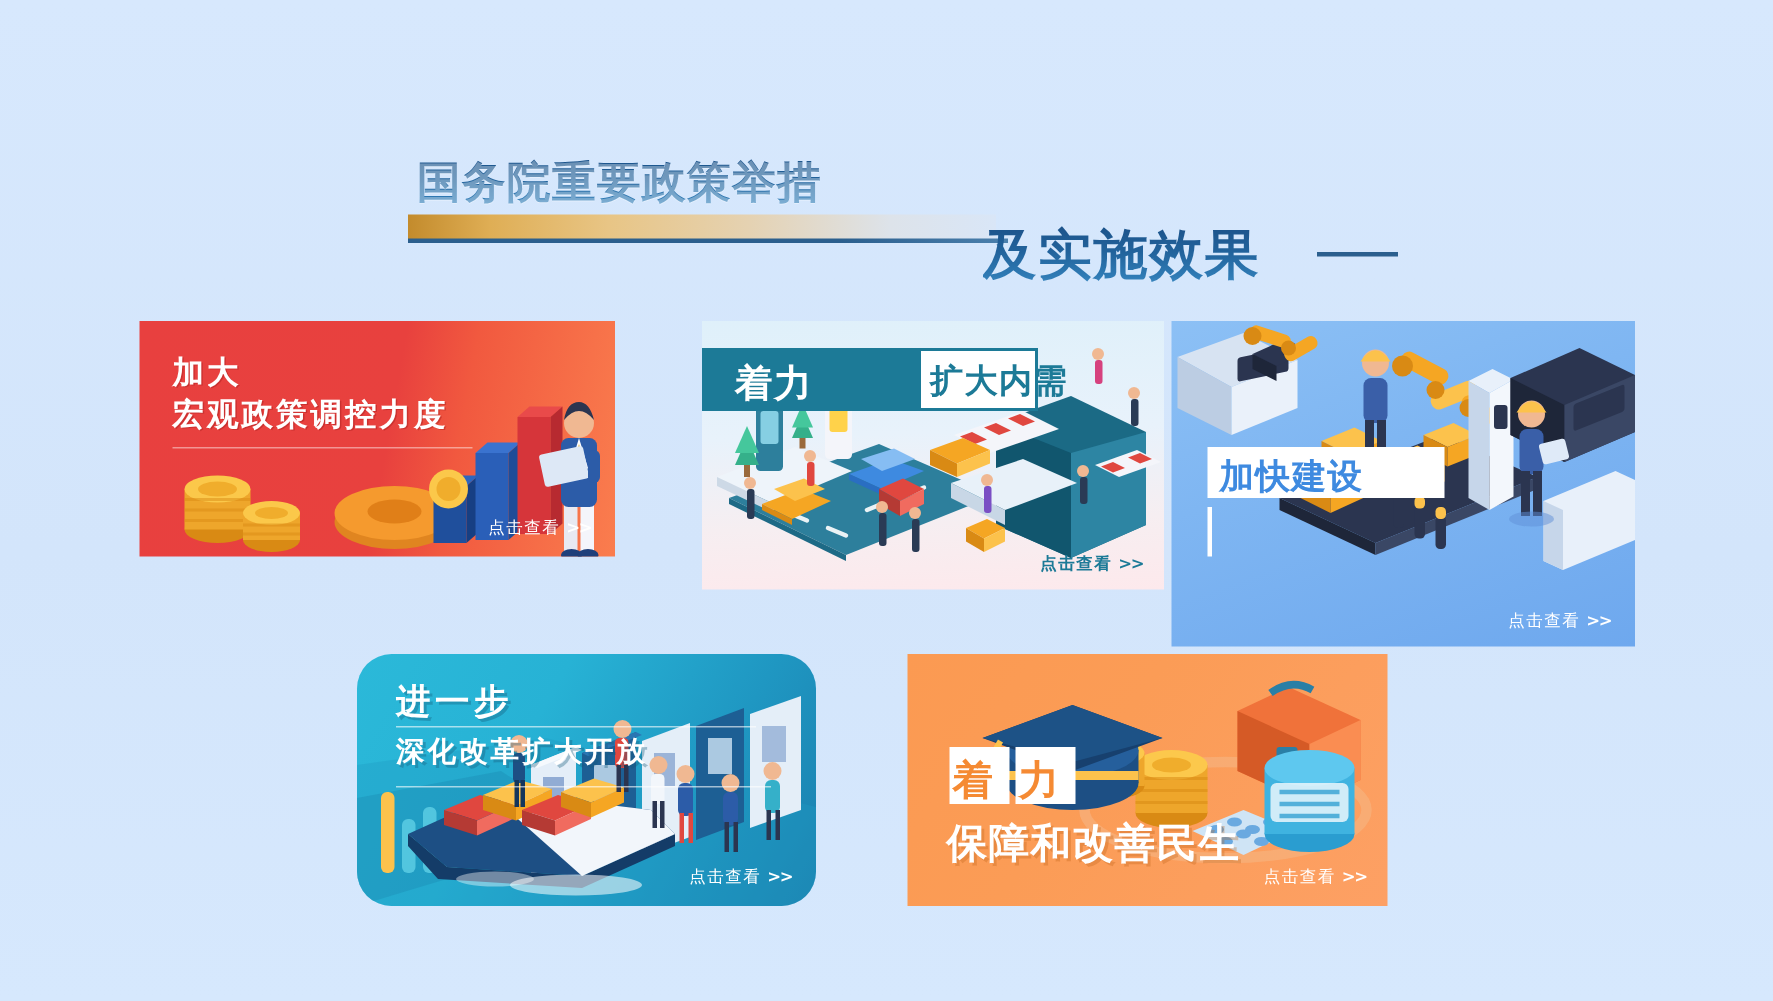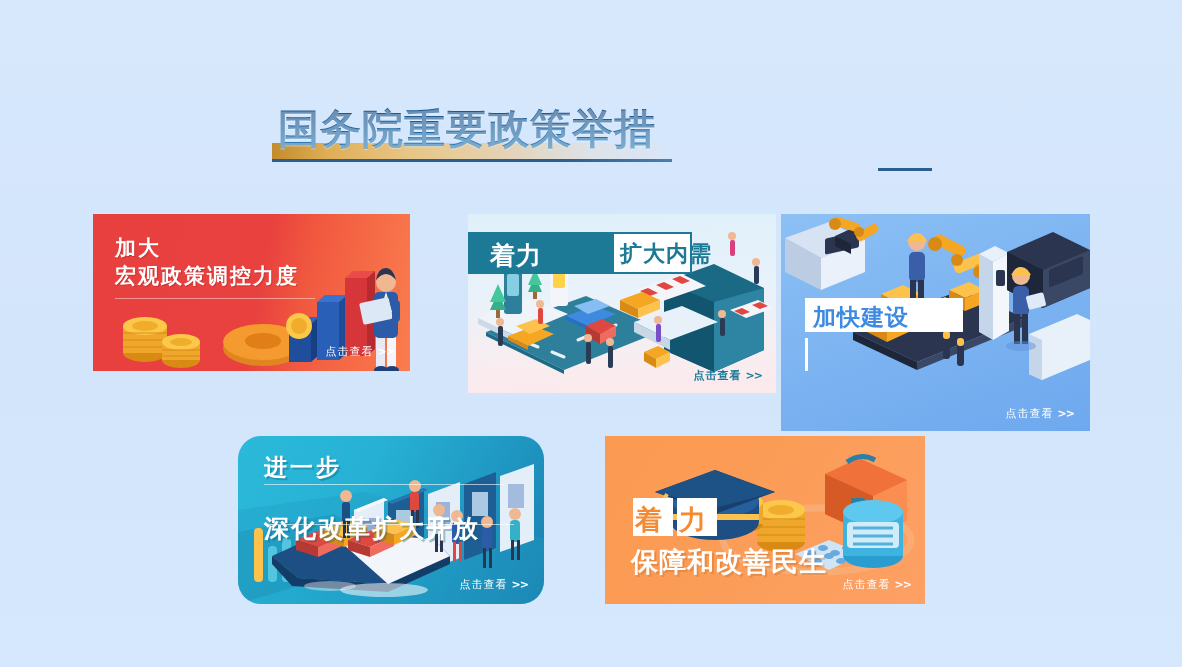--- a/index.html
+++ b/index.html
@@ -24,21 +24,21 @@
     background: linear-gradient(90deg, #c38b2c 0%, #dfae55 14%, #e8c585 34%, #e5d2b2 58%, #dde3ea 82%, #d9e6f7 100%);
   }
   .title-rule-1 {
     position: absolute; left: 272px; top: 113px; width: 400px; height: 3px;
     background: linear-gradient(90deg, #2d618f 0%, #2f6severity 0%, #2b5f8e 70%, #3f79a8 100%);
     background: linear-gradient(90deg, #2b5f8e 0%, #2b5f8e 72%, #4b80ad 100%);
   }
   .title-line1 {
     position: absolute; left: 278px; top: 56px;
     font-family: Liberation Serif, serif;
-    font-weight: bold; font-size: 41px; letter-spacing: 1px;
+    font-weight: bold; font-size: 29px; letter-spacing: 1px;
     color: #1d5285;
     background: linear-gradient(180deg, #1b4f86 0%, #22639c 45%, #2f7bb5 78%, #4e98cc 100%);
     -webkit-background-clip: text; background-clip: text; -webkit-text-fill-color: transparent;
     text-shadow: 0 1px 0 rgba(255,255,255,0.35);
     white-space: nowrap;
   }
   .title-line2 {
     position: absolute; left: 655px; top: 100px;
     font-family: "DejaVu Serif", "Liberation Serif", serif;
     font-weight: bold; font-size: 36px; letter-spacing: 1px;
@@ -106,22 +106,22 @@
   #card3 .t2 { left: 32px; top: 124px; font-size: 25px; color:#ffffff; letter-spacing: 1px; z-index:7;
                text-shadow: 1px 1px 0 rgba(44,100,170,.35); }
   #card3 .more-link { right: 16px; bottom: 10px; }
 
   
   #card4 { left: 238px; top: 436px; width: 306px; height: 168px;
            background: linear-gradient(120deg, #2bb9d9 0%, #27b2d5 36%, #1f97c2 70%, #1b7fae 100%); border-radius: 23px; }
   #card4 .t1 { left: 26px; top: 16px; font-size: 23px; color:#fff; letter-spacing: 3px;
                text-shadow: 2px 2px 0 rgba(20,90,120,.35); }
   #card4 .ul1 { position:absolute; left:26px; top:48px; width:240px; height:1px; background:rgba(255,255,255,.6); z-index:6;}
-  #card4 .t2 { left: 26px; top: 52px; font-size: 25px; color:#fff; letter-spacing: 2px;
-               text-shadow: 2px 2px 0 rgba(20,90,120,.35); margin-top: 24px; }
+  #card4 .t2 { left: 26px; top: 52px; font-size: 19px; color:#fff; letter-spacing: 2px;
+               text-shadow: 2px 2px 0 rgba(20,90,120,.35); }
   #card4 .ul2 { position:absolute; left:26px; top:88px; width:250px; height:1px; background:rgba(255,255,255,.6); z-index:6;}
   #card4 .more-link { right: 16px; bottom: 12px; }
 
   
   #card5 { left: 605px; top: 436px; width: 320px; height: 168px;
            background: linear-gradient(125deg, #fb9a52 0%, #fb9c56 40%, #fda064 100%); }
   #card5 .zl-box1 { position:absolute; left:28px; top:62px; width:40px; height:38px; background:#fff; z-index:6;}
   #card5 .zl-box2 { position:absolute; left:72px; top:62px; width:40px; height:38px; background:#fff; z-index:6;}
   #card5 .t1a { left: 30px; top: 66px; font-size: 27px; color:#f58a33; letter-spacing:0; z-index:7; }
   #card5 .t1b { left: 74px; top: 66px; font-size: 27px; color:#f58a33; letter-spacing:0; z-index:7; }
@@ -131,20 +131,21 @@
 </style>
 </head>
 <body>
 
 <div id="stage">
 
   <div id="header">
     <div class="title-gold-bar"></div>
     <div class="title-rule-1"></div>
     <div class="title-line1">国务院重要政策举措</div>
+    <div class="title-line2">及实施效果</div>
     <div class="title-dash"></div>
   </div>
 
   <div class="card" id="card1">
     <div class="card-art">
       <svg width="317" height="179" viewBox="0 0 317 179" style="position:absolute;inset:0">
 
         <g>
           <ellipse cx="52" cy="139" rx="22" ry="9" fill="#d98a14"></ellipse>
           <rect x="30" y="112" width="44" height="27" fill="#eea62b"></rect>

